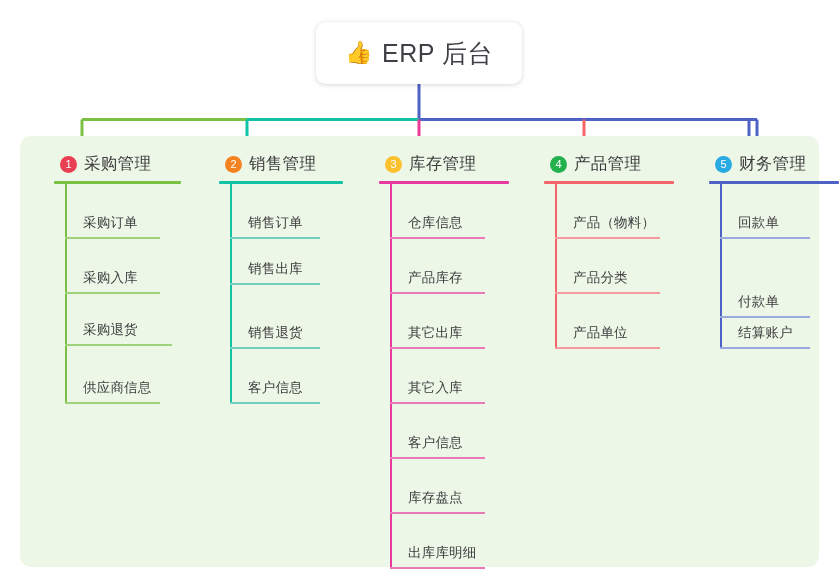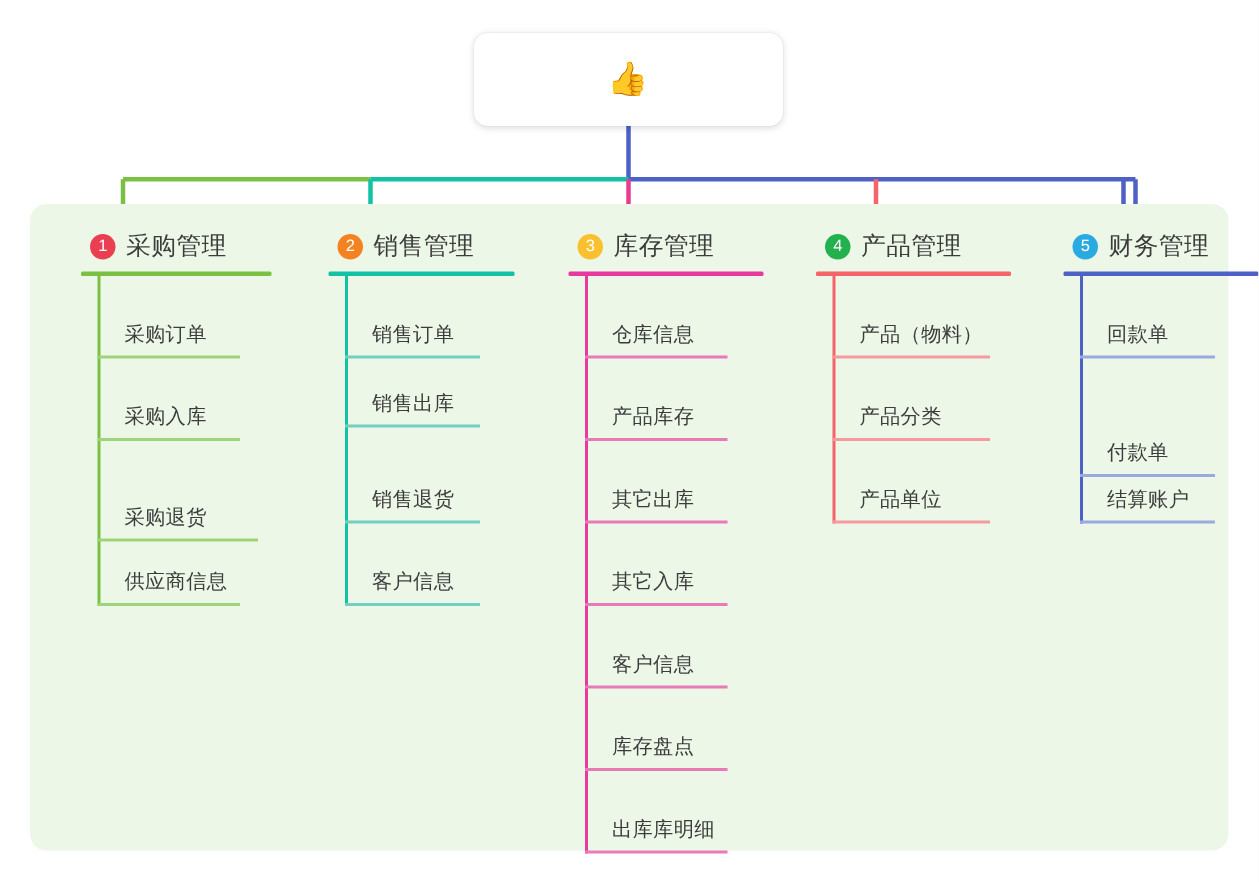--- a/index.html
+++ b/index.html
@@ -158,20 +158,21 @@
       <line x1="419" y1="119.5" x2="419" y2="148" stroke="#ea3b92" stroke-width="3"></line>
       <line x1="584" y1="119.5" x2="584" y2="148" stroke="#f5636b" stroke-width="3"></line>
       <line x1="749" y1="119.5" x2="749" y2="148" stroke="#4e61c4" stroke-width="3"></line>
       <line x1="757" y1="119.5" x2="757" y2="148" stroke="#4e61c4" stroke-width="3"></line>
     </g>
 </svg>
 
 <div class="root-card">
   <div class="root-title">
     <span class="root-emoji">👍</span>
+    <span>ERP 后台</span>
   </div>
 </div>
 
 <div class="panel">
   <div id="columns-host">
       <div class="column" style="left: 22px;">
         <div class="col-head" style="top: 8px; position: absolute; left: 0px;">
           <span class="badge" style="background: rgb(234, 63, 83);">1</span>
           <span class="col-title">采购管理</span>
           <div class="head-rule" style="background: rgb(122, 193, 67); width: 127px;"></div>
@@ -179,21 +180,21 @@
         <div class="col-body" style="position: absolute; top: 48px; left: 0px; right: 0px;">
           <div class="spine" style="background: rgb(122, 193, 67); height: 220px;"></div>
           <div class="leaf" style="top: 0px; width: 95px; text-align: center;">
             <div class="leaf-label">采购订单</div>
             <div class="leaf-rule" style="background: rgb(159, 211, 122);"></div>
           </div>
           <div class="leaf" style="top: 55px; width: 95px; font-family: Liberation Serif, serif;">
             <div class="leaf-label">采购入库</div>
             <div class="leaf-rule" style="background: rgb(159, 211, 122);"></div>
           </div>
-          <div class="leaf" style="top: 122px; width: 95px; padding-left: 12px;">
+          <div class="leaf" style="top: 107px; width: 95px; padding-left: 12px;">
             <div class="leaf-label">采购退货</div>
             <div class="leaf-rule" style="background: rgb(159, 211, 122);"></div>
           </div>
           <div class="leaf" style="top: 165px; width: 95px; text-align: center;">
             <div class="leaf-label">供应商信息</div>
             <div class="leaf-rule" style="background: rgb(159, 211, 122);"></div>
           </div>
         </div>
       </div>
       <div class="column" style="left: 187px;">

